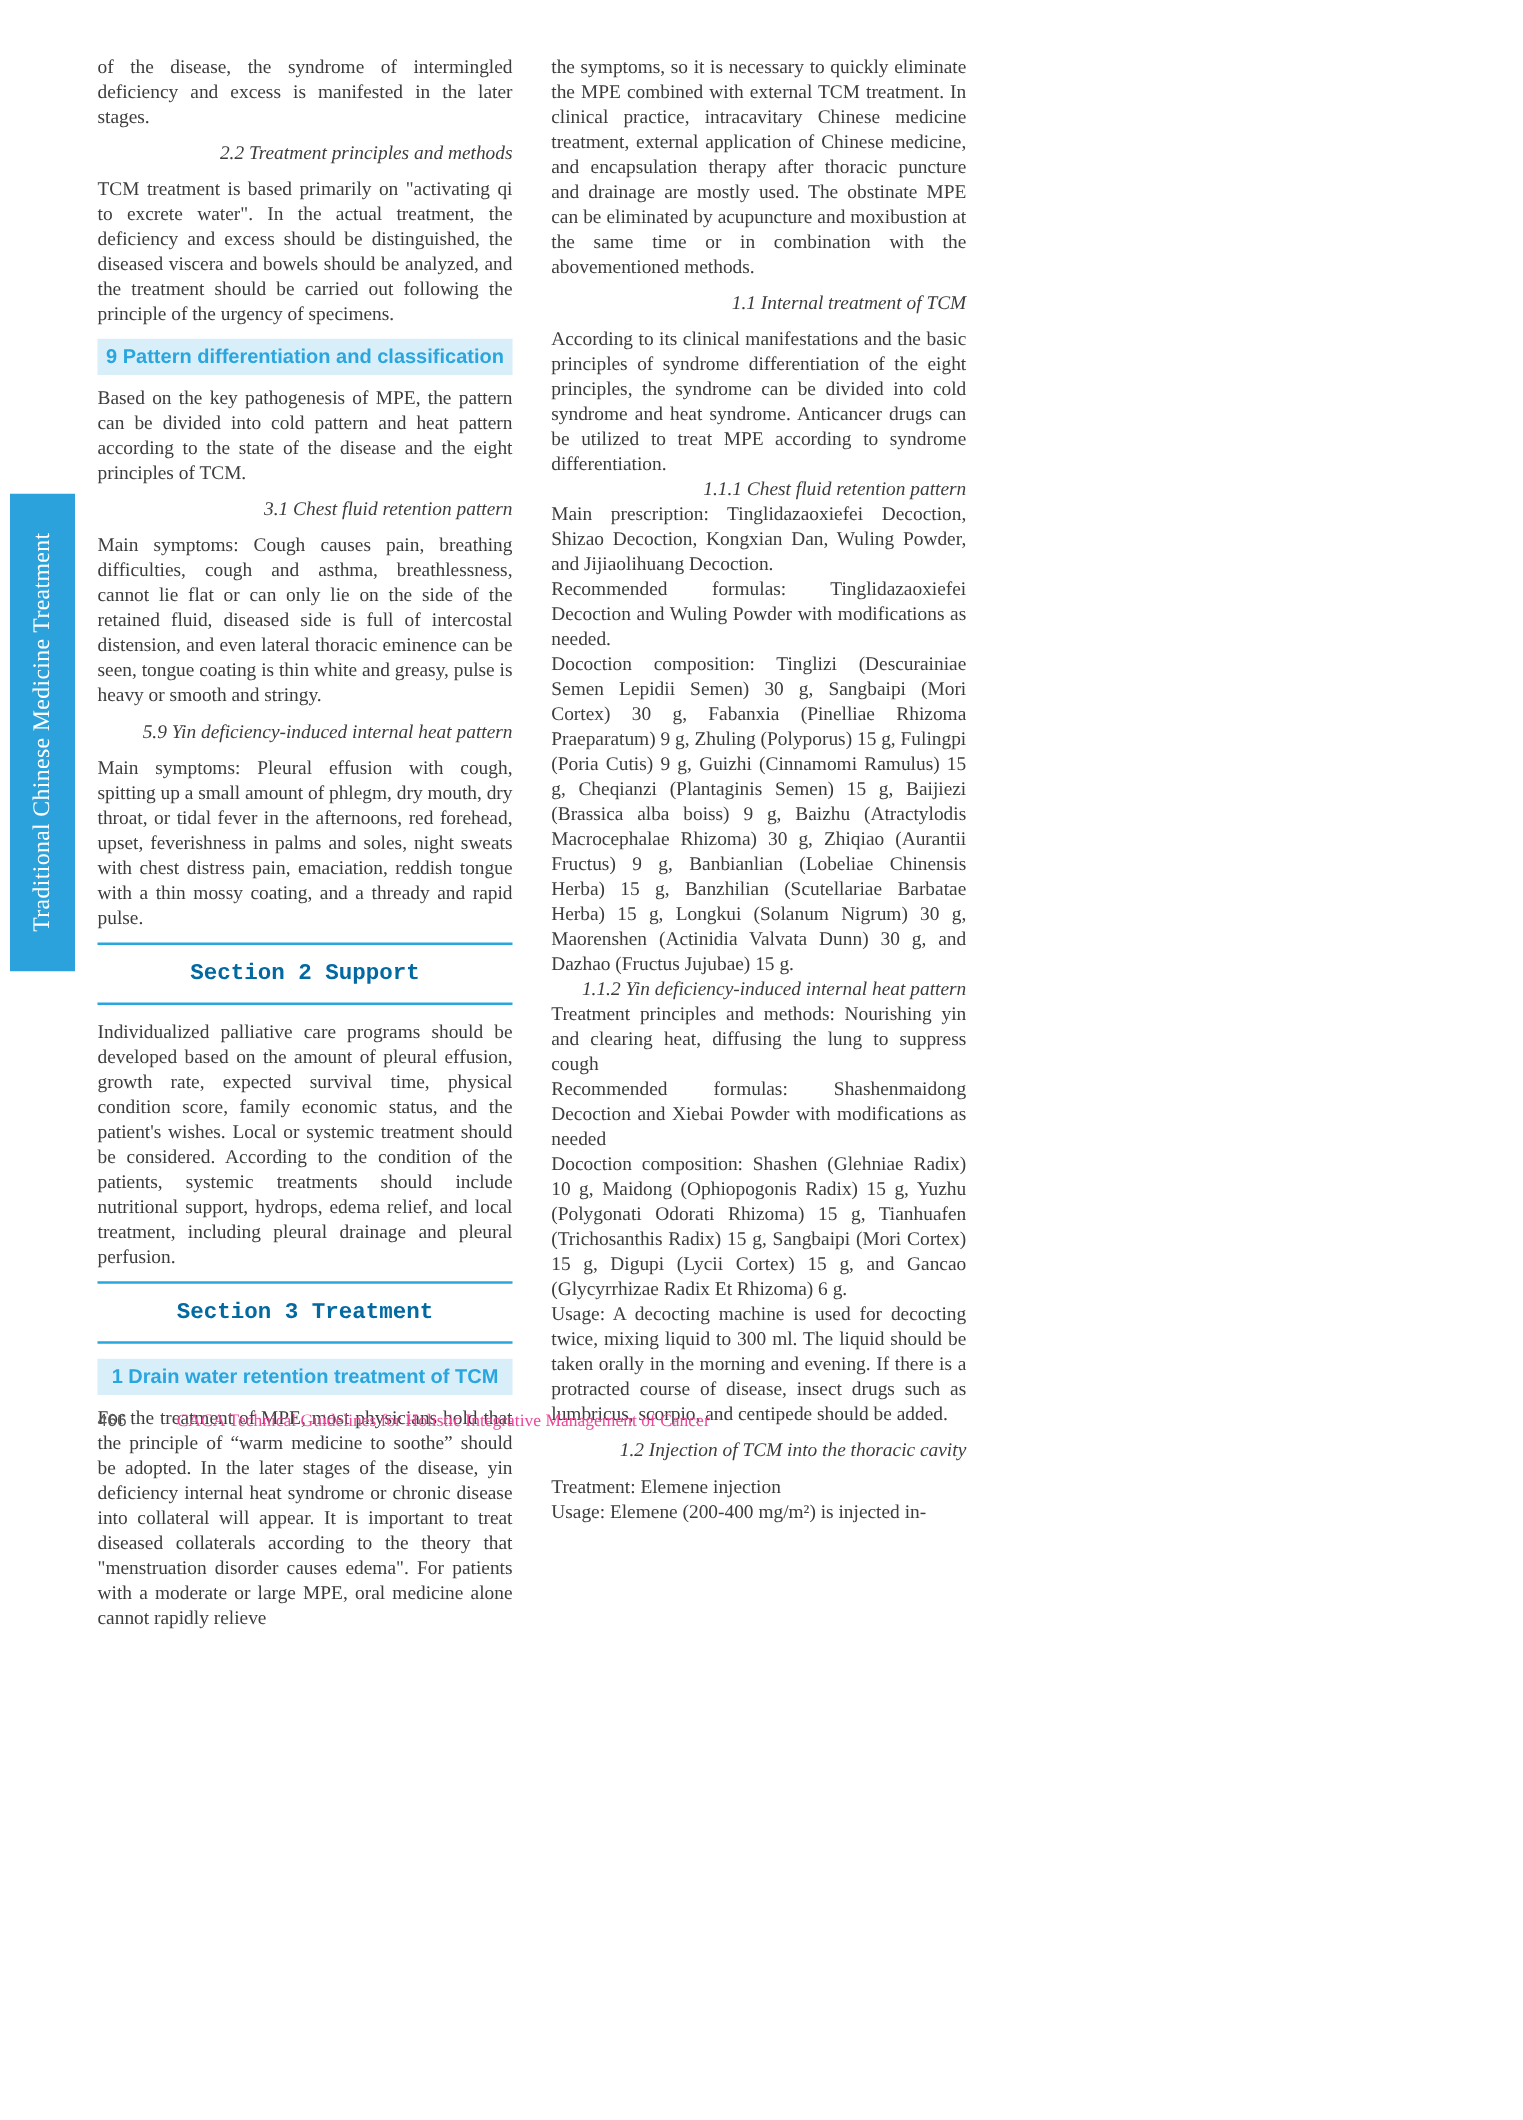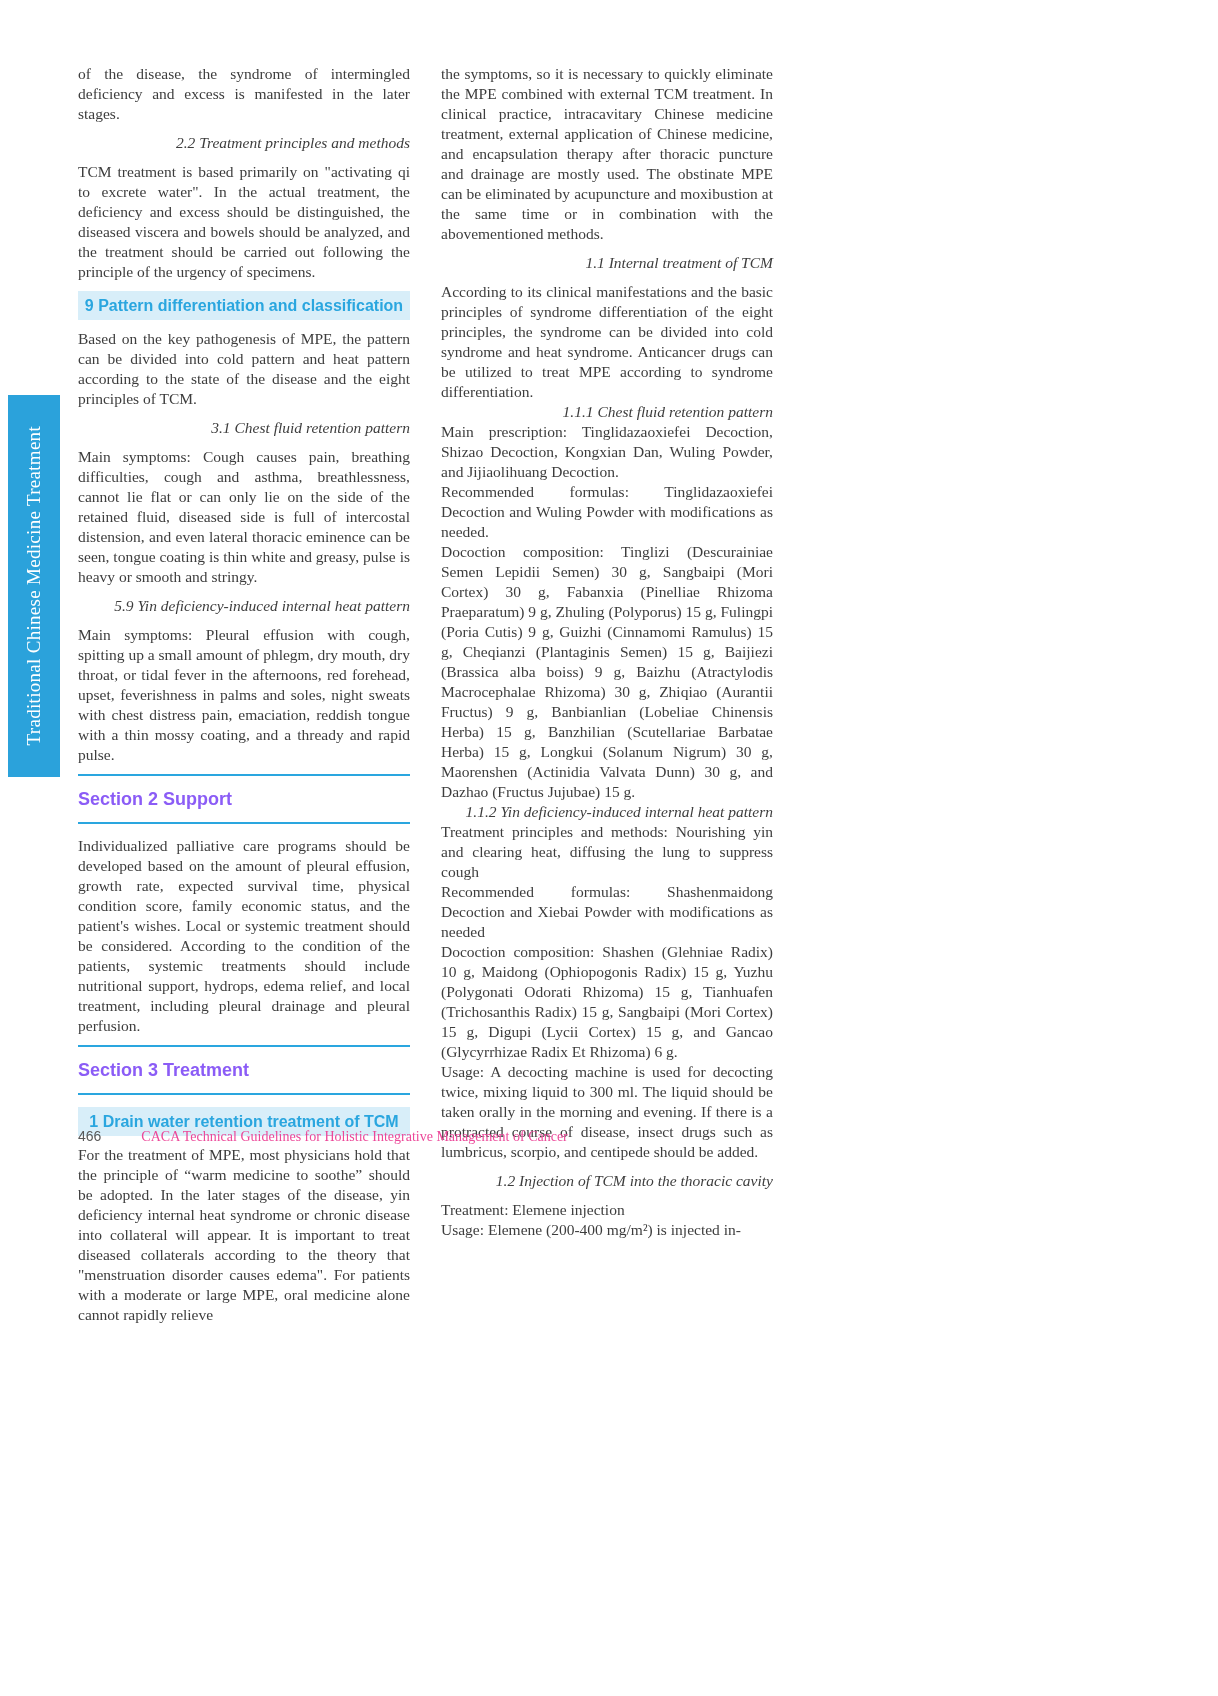--- a/index.html
+++ b/index.html
@@ -22,21 +22,21 @@
     writing-mode:vertical-rl;
     transform:rotate(180deg);
     color:#ffffff;
     font-family:"Liberation Serif", serif;
     font-size:19px;
     letter-spacing:0.3px;
     white-space:nowrap;
   }
   .col{
     position:absolute;
-    top:64px;
+    top:44px;
     width:332px;
     font-size:15.5px;
     line-height:20px;
     text-align:justify;
   }
   .col-left{left:78px;}
   .col-right{left:441px;}
   .para{margin:0 0 9px 0;}
   .para.tight{margin:0;}
   .subhead{margin:0 0 9px 0;text-align:right;font-style:italic;}
@@ -46,24 +46,25 @@
     font-family:"Liberation Sans", sans-serif;
     font-weight:bold;
     font-size:16px;
     text-align:center;
     padding:5px 2px 4px 2px;
     margin:2px 0 9px 0;
   }
   .ruled-head{
     border-top:2px solid #2aa6df;
     border-bottom:2px solid #2aa6df;
-    color:#8b5cf6;
-    font-family:Liberation Sans, sans-serif;
+    color:#0369a1;
+    font-family:Liberation Mono, monospace;
     font-weight:bold;
     font-size:18px;
+    text-align:center;
     padding:13px 0;
     margin:6px 0 12px 0;
   }
   .footer{
     position:absolute;
     left:78px;top:1128px;
     display:flex;align-items:baseline;
     font-size:14px;
     text-align:right;
   }

